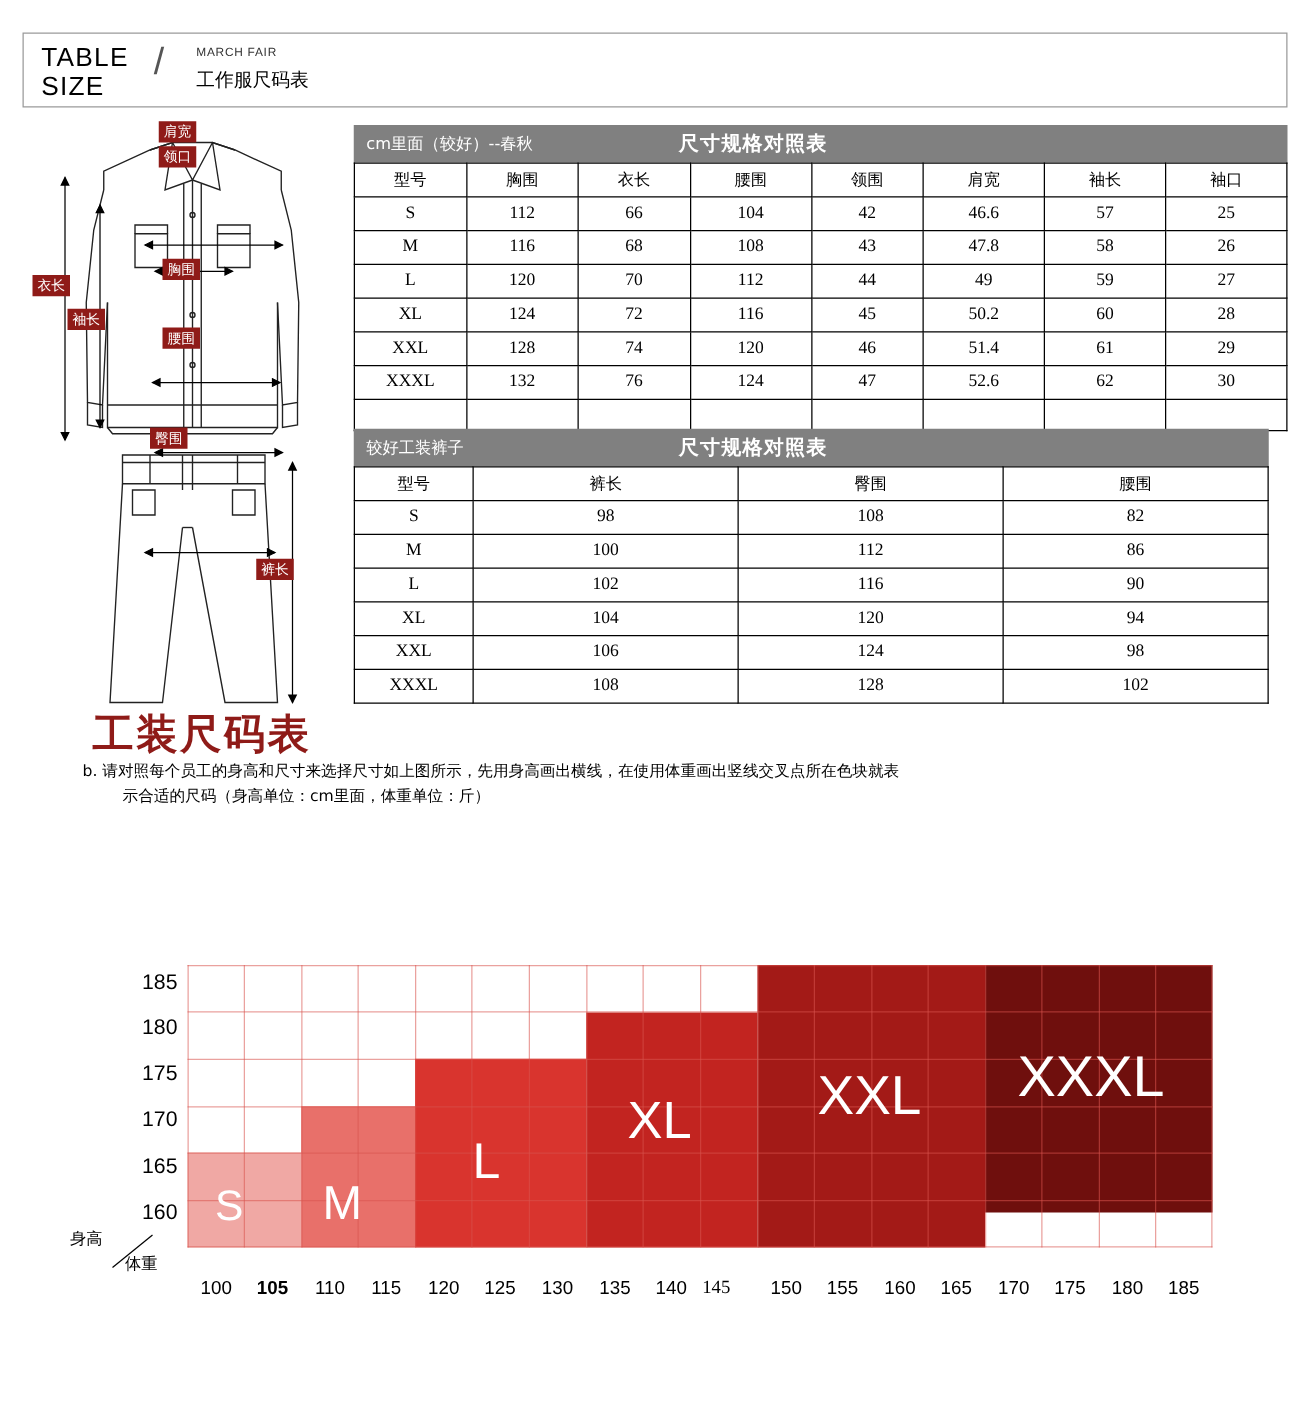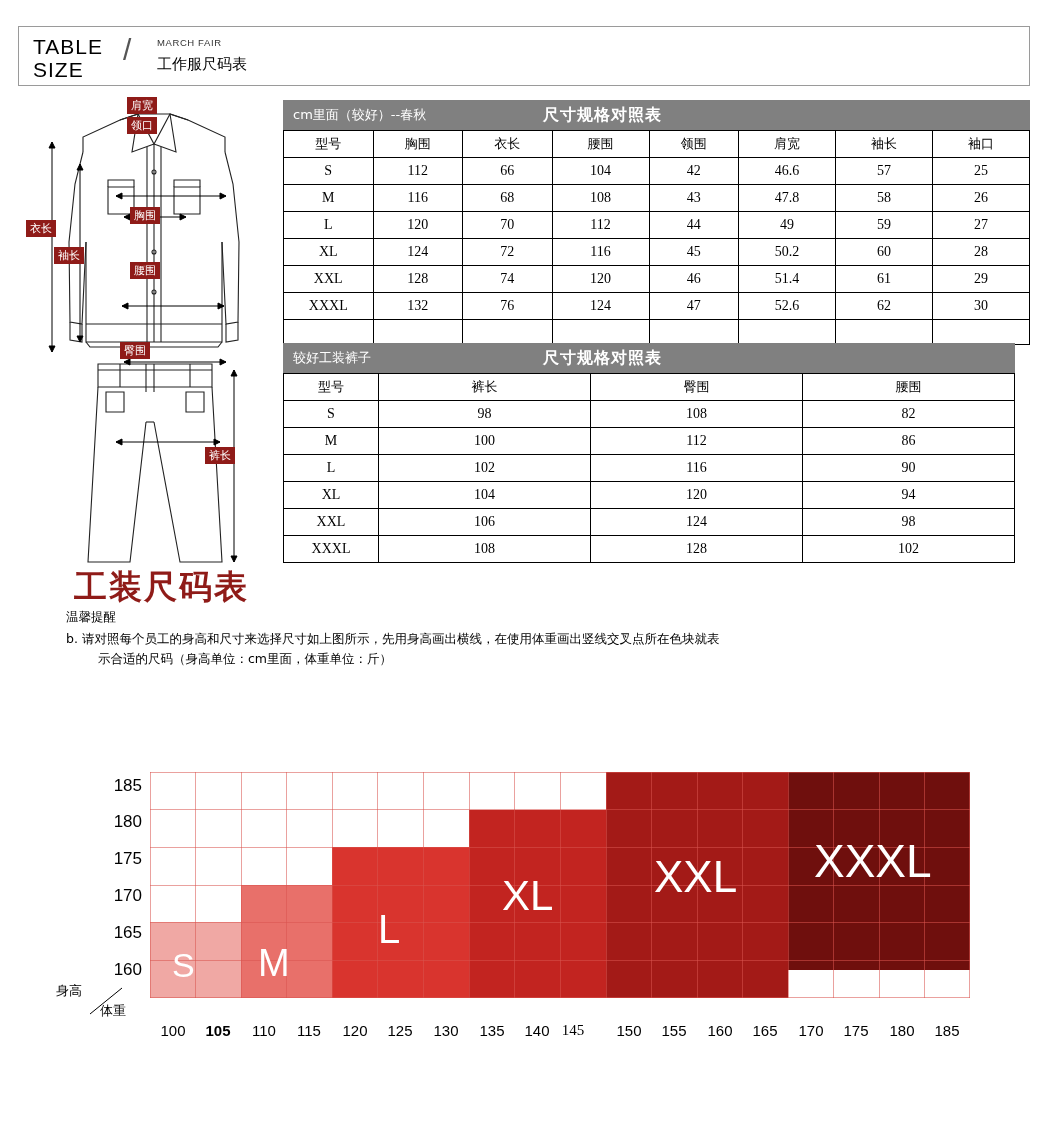--- a/index.html
+++ b/index.html
@@ -347,21 +347,20 @@
         <td>108</td>
         <td>128</td>
         <td>102</td>
       </tr>
     </tbody>
   </table>
 </div>
 
 <div id="big-title">工装尺码表</div>
 <div id="notes">
-  <div class="n-title">温馨提醒</div>
   <div class="n-ind">b. 请对照每个员工的身高和尺寸来选择尺寸如上图所示，先用身高画出横线，在使用体重画出竖线交叉点所在色块就表</div>
   <div class="n-ind2">示合适的尺码（身高单位：cm里面，体重单位：斤）</div>
 </div>
 
 <div id="matrix">
 
   <div style="position:absolute;left:0;top:0;width:100px;height:226px;">
     <div style="position:absolute;right:8px;top:4px;font-size:17px;">185</div>
     <div style="position:absolute;right:8px;top:40px;font-size:17px;">180</div>
     <div style="position:absolute;right:8px;top:77px;font-size:17px;">175</div>

